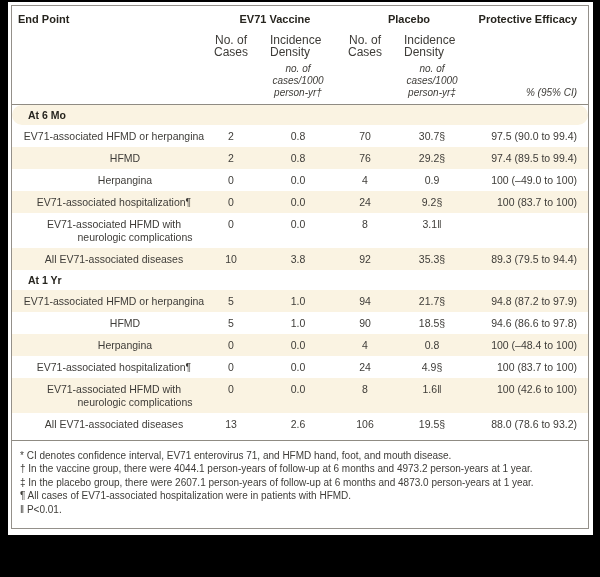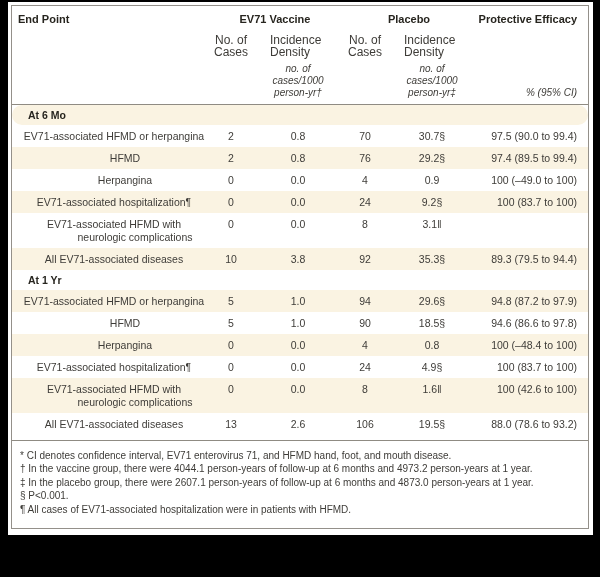--- a/index.html
+++ b/index.html
@@ -169,21 +169,21 @@
         <div class="eff">89.3 (79.5 to 94.4)</div>
       </div>
 
       <div class="sec">At 1 Yr</div>
 
       <div class="trow cream">
         <div class="label">EV71-associated HFMD or herpangina</div>
         <div class="num">5</div>
         <div class="num">1.0</div>
         <div class="num">94</div>
-        <div class="num">29.6§</div>
+        <div class="num">21.7§</div>
         <div class="eff">94.8 (87.2 to 97.9)</div>
       </div>
 
       <div class="trow">
         <div class="label ind">HFMD</div>
         <div class="num">5</div>
         <div class="num">1.0</div>
         <div class="num">90</div>
         <div class="num">18.5§</div>
         <div class="eff">94.6 (86.6 to 97.8)</div>
@@ -227,19 +227,19 @@
         <div class="num">19.5§</div>
         <div class="eff">88.0 (78.6 to 93.2)</div>
       </div>
 
       <div class="rule"></div>
 
       <div class="foot">
         <div class="fline">* CI denotes confidence interval, EV71 enterovirus 71, and HFMD hand, foot, and mouth disease.</div>
         <div class="fline">† In the vaccine group, there were 4044.1 person-years of follow-up at 6 months and 4973.2 person-years at 1 year.</div>
         <div class="fline">‡ In the placebo group, there were 2607.1 person-years of follow-up at 6 months and 4873.0 person-years at 1 year.</div>
-        <div class="fline">§ P&lt;0.001.</div>
         <div class="fline">¶ All cases of EV71-associated hospitalization were in patients with HFMD.</div>
+        <div class="fline">‖ P&lt;0.01.</div>
       </div>
 
     </div>
   </div>
 </div>
 
 </body></html>

